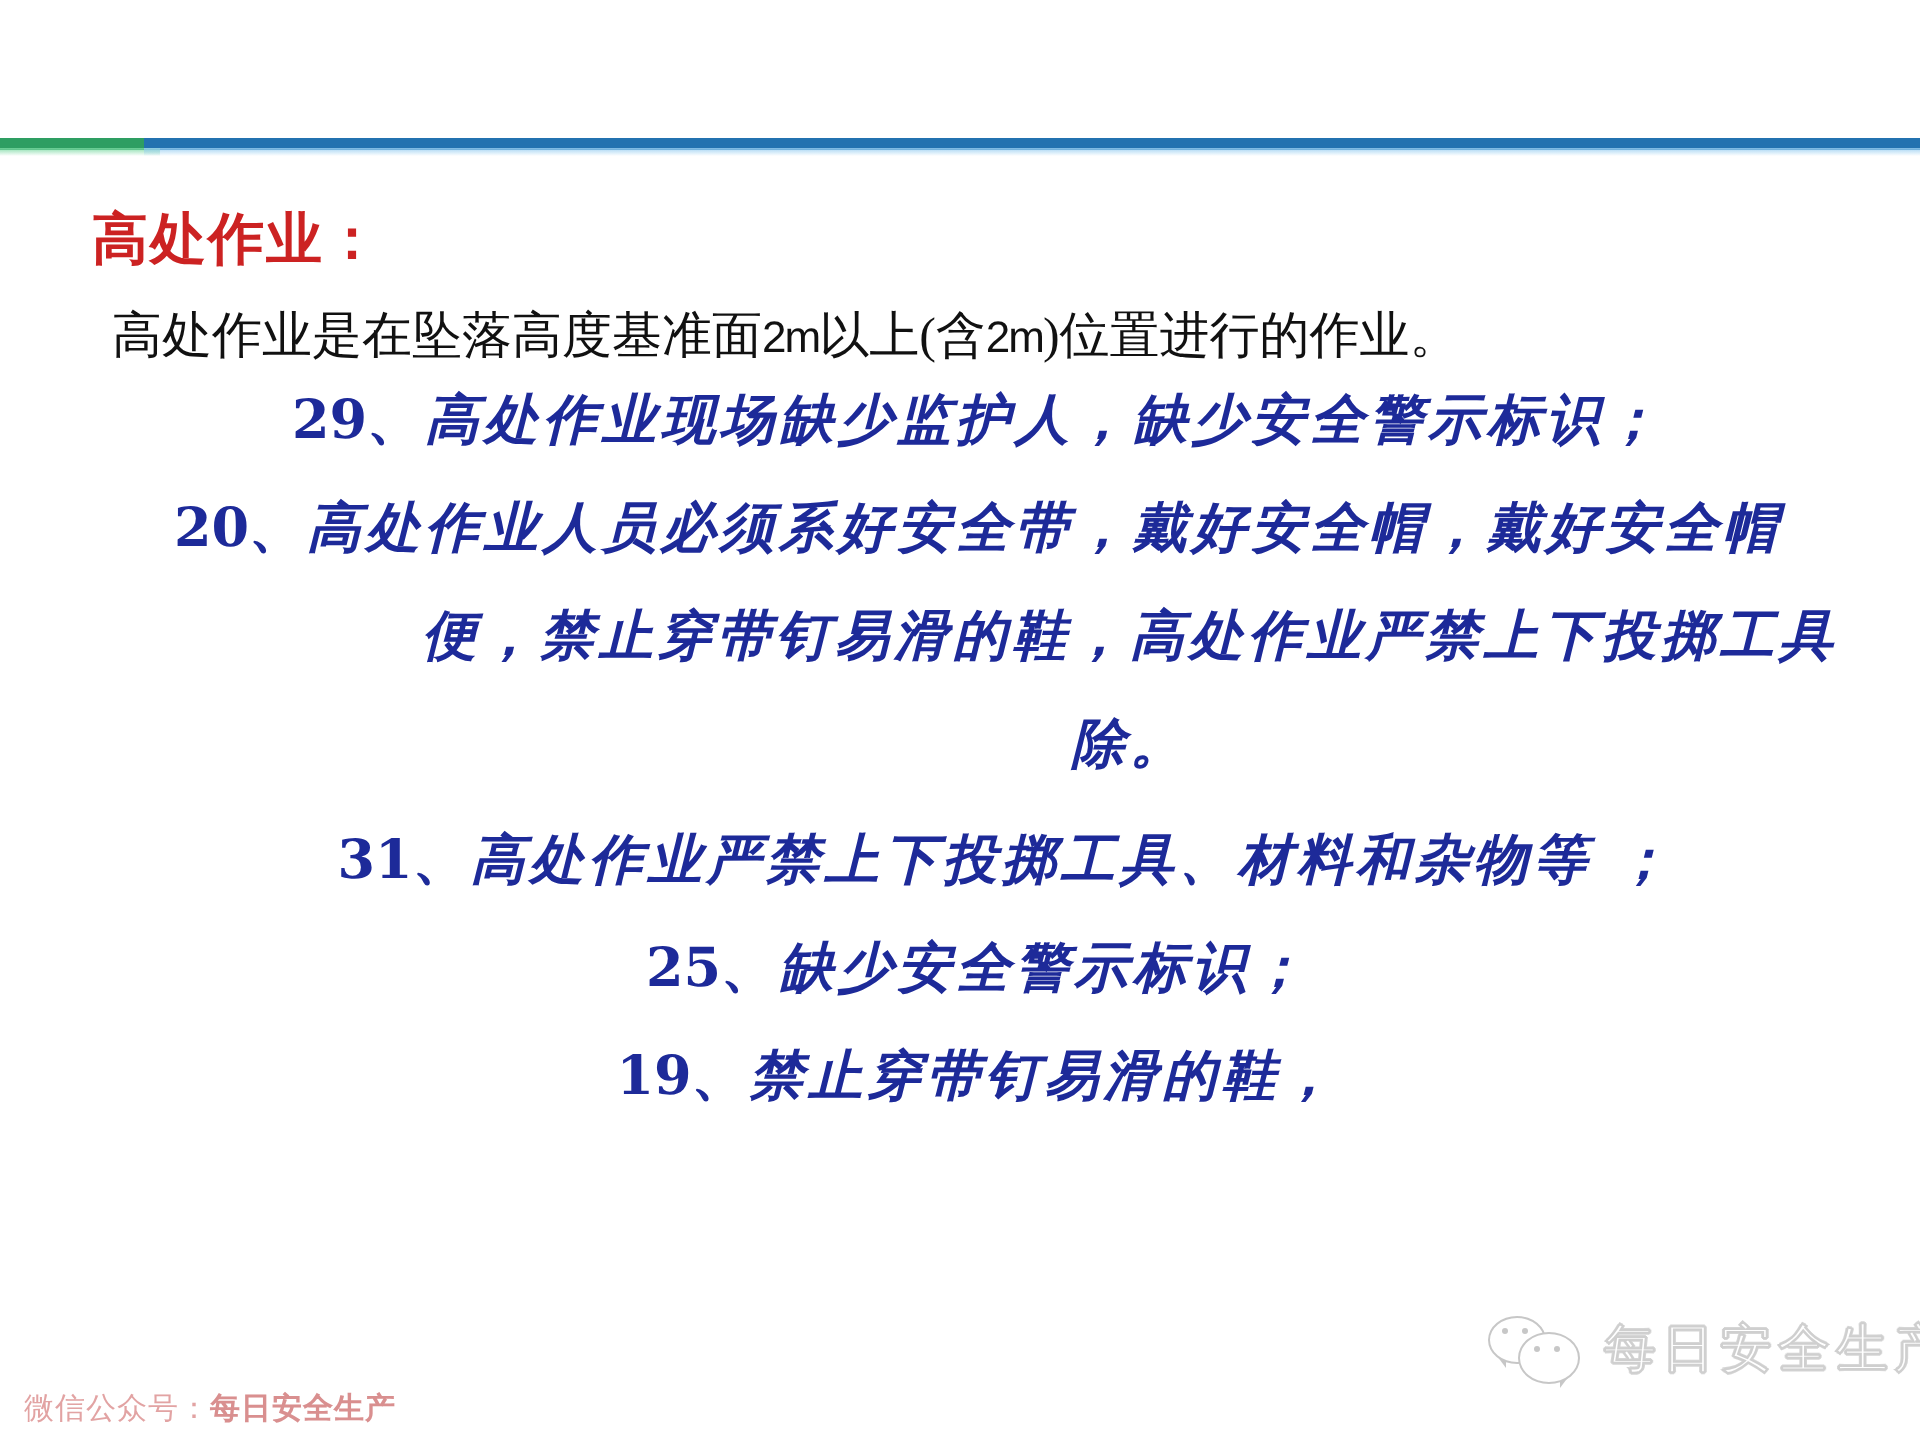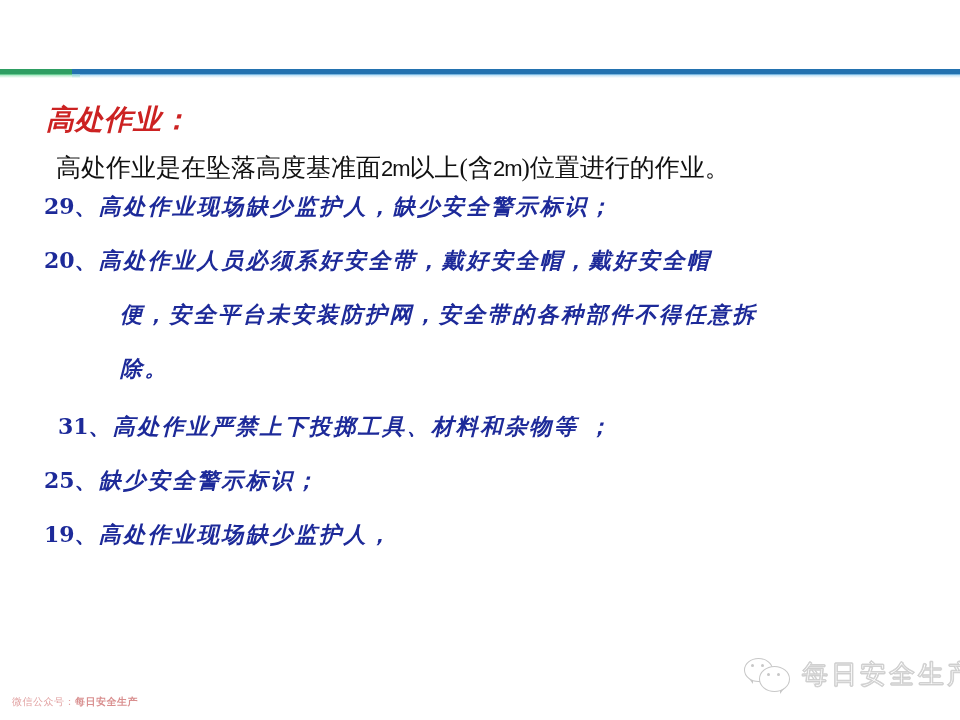--- a/index.html
+++ b/index.html
@@ -75,21 +75,20 @@
   .heading {
     position: absolute;
     left: 46px;
     top: 13px;
     color: #cc2222;
     font-family: "Liberation Sans", "DejaVu Sans", sans-serif;
     font-weight: bold;
     font-size: 28px;
     letter-spacing: 1px;
     white-space: nowrap;
-    font-style: italic;
   }
 
   .definition {
     position: absolute;
     left: 56px;
     top: 63px;
     color: #111111;
     font-family: "Liberation Serif", "DejaVu Serif", serif;
     font-size: 25px;
     letter-spacing: 0px;
@@ -108,24 +107,25 @@
     width: 960px;
   }
 
   .item {
     position: absolute;
     left: 44px;
     width: 890px;
     color: #1d2a99;
     font-family: "DejaVu Serif", "Liberation Serif", serif;
     font-weight: bold;
-    font-size: 22px;
+    font-size: 27px;
     letter-spacing: 2.5px;
     white-space: nowrap;
     font-style: italic;
+    text-align: center;
   }
   .item .num {
     font-style: normal;
     letter-spacing: 0px;
     padding-right: 2px;
   }
   .item.cont {
     left: 120px;
   }
 
@@ -137,21 +137,21 @@
   .r4 { top: 220px; margin-left: 14px; }
   .r5 { top: 274px; }
   .r6 { top: 328px; }
 
   
   .wm-bottom-left {
     position: absolute;
     left: 12px;
     top: 695px;
     font-family: "Liberation Sans", "DejaVu Sans", sans-serif;
-    font-size: 10px;
+    font-size: 15px;
     color: #e2a3a3;
     white-space: nowrap;
     letter-spacing: .5px;
   }
   .wm-bottom-left .wm-strong {
     color: #d98f8f;
     font-weight: bold;
   }
 
   
@@ -242,29 +242,29 @@
     <div class="heading">高处作业：</div>
 
     <div class="definition"><span>高处作业是在坠落高度基准面</span><span class="unit">2m</span><span>以上(含</span><span class="unit">2m</span><span>)位置进行的作业。</span></div>
 
     <div class="item-list">
 
       <div class="item r0"><span class="num">29、</span><span>高处作业现场缺少监护人，缺少安全警示标识；</span></div>
 
       <div class="item r1"><span class="num">20、</span><span>高处作业人员必须系好安全带，戴好安全帽，戴好安全帽</span></div>
 
-      <div class="item cont r2"><span>便，安全平台未安装防护网，安全带的各种部件不得任意拆</span></div>
+      <div class="item cont r2"><span>便，禁止穿带钉易滑的鞋，高处作业严禁上下投掷工具</span></div>
 
       <div class="item cont r3"><span>除。</span></div>
 
       <div class="item r4"><span class="num">31、</span><span>高处作业严禁上下投掷工具、材料和杂物等 ；</span></div>
 
       <div class="item r5"><span class="num">25、</span><span>缺少安全警示标识；</span></div>
 
-      <div class="item r6"><span class="num">19、</span><span>高处作业现场缺少监护人，</span></div>
+      <div class="item r6"><span class="num">19、</span><span>禁止穿带钉易滑的鞋，</span></div>
 
     </div>
   </div>
 
   <div class="wm-bottom-left"><span>微信公众号：</span><span class="wm-strong">每日安全生产</span></div>
 
   <div class="wm-bottom-right">
     <div class="wechat-icon">
       <div class="tail tail-back"></div>
       <div class="bub bub-back"></div>

